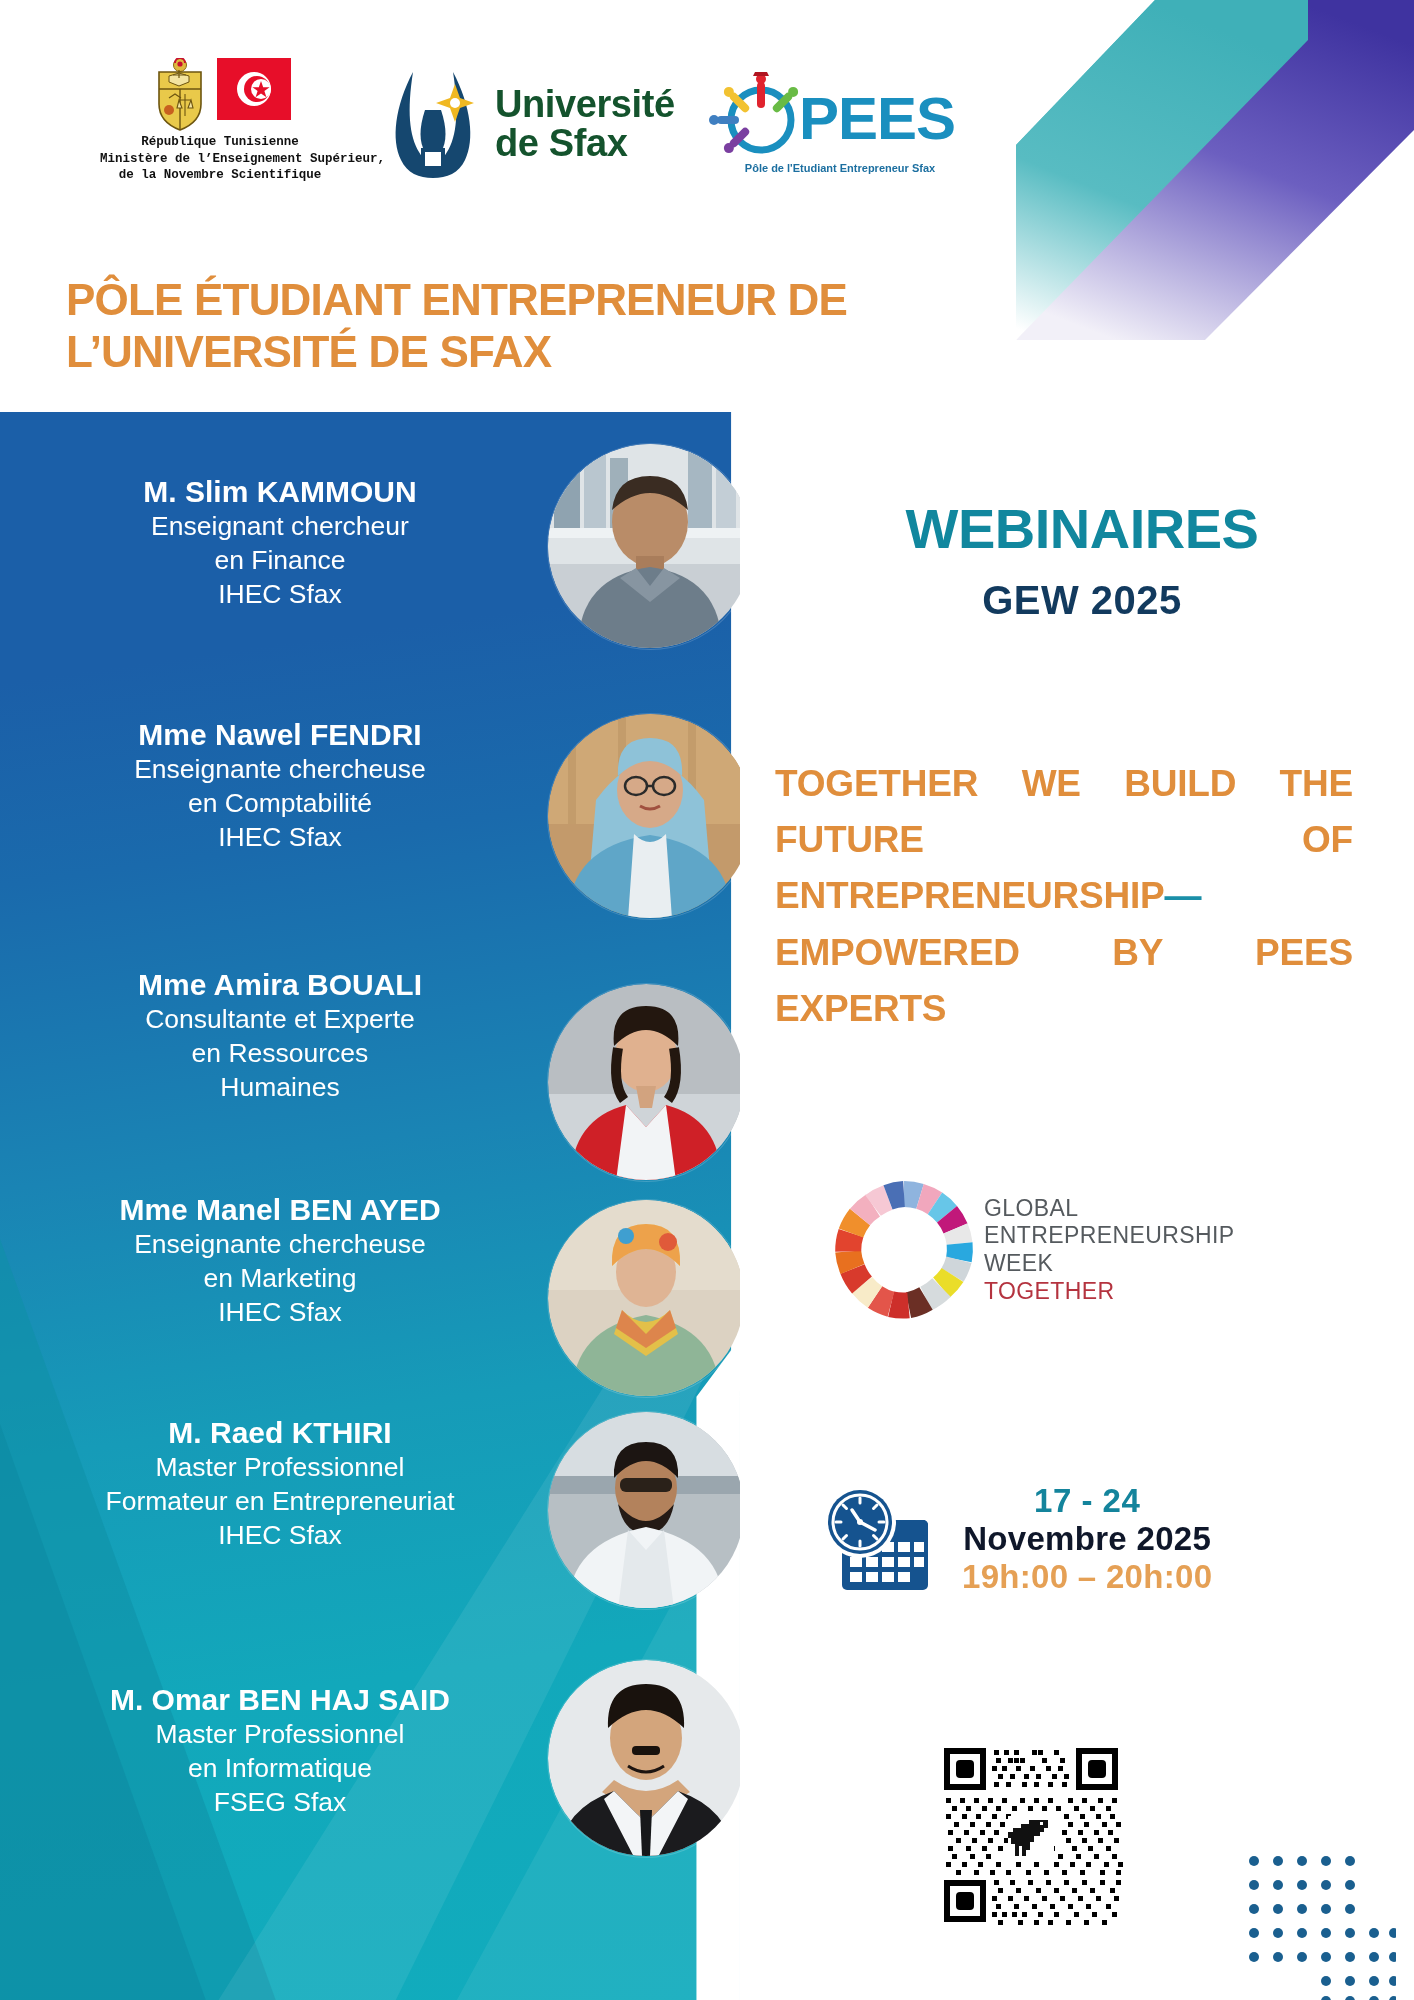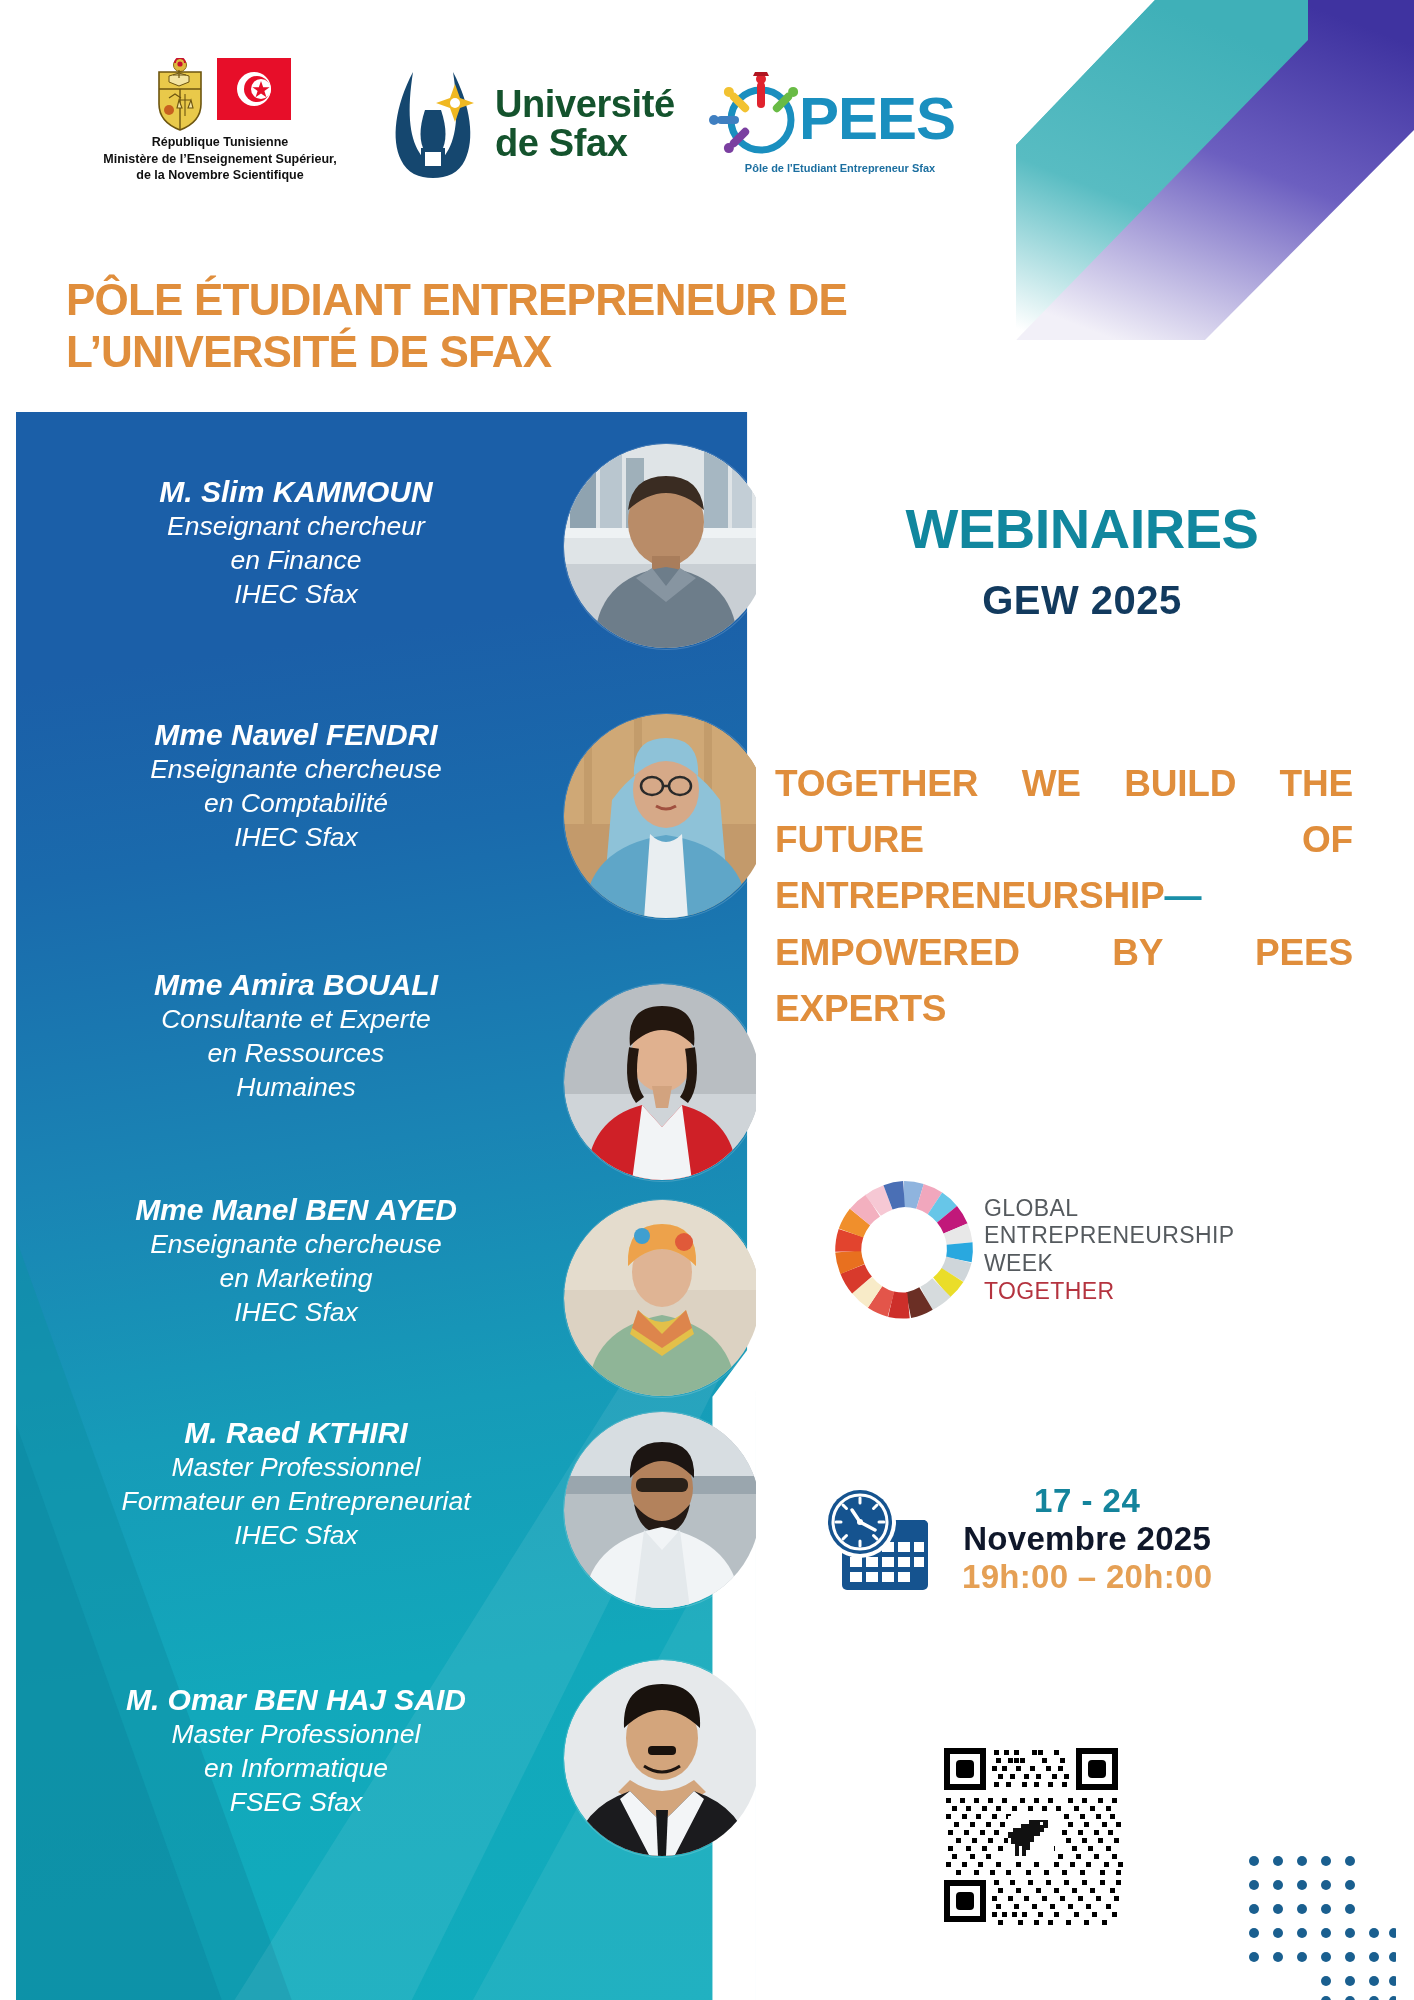--- a/index.html
+++ b/index.html
@@ -19,21 +19,21 @@
   
   .ribbon { position: absolute; top: 0; right: 0; width: 424px; height: 340px; }
 
   
   .logo-row { position: absolute; top: 62px; left: 0; width: 1000px; height: 140px; }
 
   .logo-ministry { position: absolute; left: 100px; top: -4px; width: 240px; text-align: center; }
   .crest-flag { display: flex; align-items: flex-start; justify-content: center; gap: 6px; height: 70px; }
   .ministry-text {
     margin-top: 6px;
-    font-family: Liberation Sans, sans-serif;
+    font-family: Liberation Mono, monospace;
     font-weight: bold;
     font-size: 12.5px;
     line-height: 1.32;
     color: #101010;
     white-space: nowrap;
   }
 
   .logo-usf { position: absolute; left: 385px; top: 4px; display: flex; align-items: center; gap: 14px; }
   .usf-word {
     font-family: "Liberation Sans", sans-serif;
@@ -63,23 +63,22 @@
     position: absolute; left: 66px; top: 274px; width: 930px;
     font-weight: bold;
     font-size: 44px;
     line-height: 1.18;
     color: #e08e3c;
     letter-spacing: -0.8px;
   }
 
   
   .left-panel {
-    position: absolute; left: 16px; top: 412px; width: 740px; height: 1588px;
+    position: absolute; left: 0; top: 412px; width: 740px; height: 1588px;
     overflow: hidden;
-    font-style: italic;
   }
   .lp-base {
     position: absolute; inset: 0;
     background: linear-gradient(172deg, #1b5fa8 0%, #1b5fa8 16%, #1a6aac 28%, #1a84b4 46%, #169bb8 62%, #12a8bb 78%, #11acbd 100%);
   }
   .lp-diag { position: absolute; inset: 0; }
   .lp-white-wedge { position: absolute; inset: 0; }
 
   .speaker {
     position: absolute;

